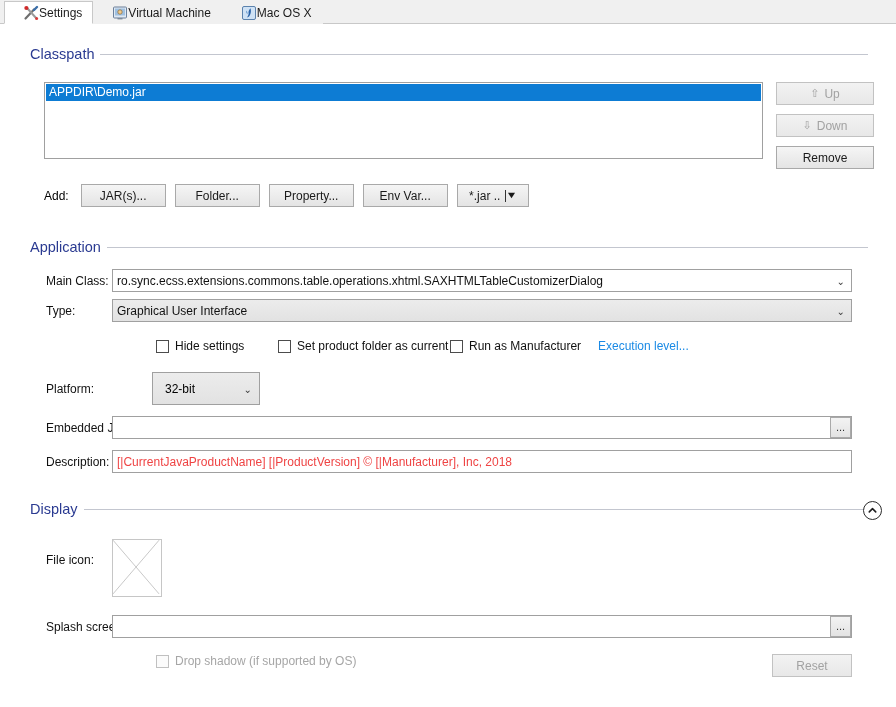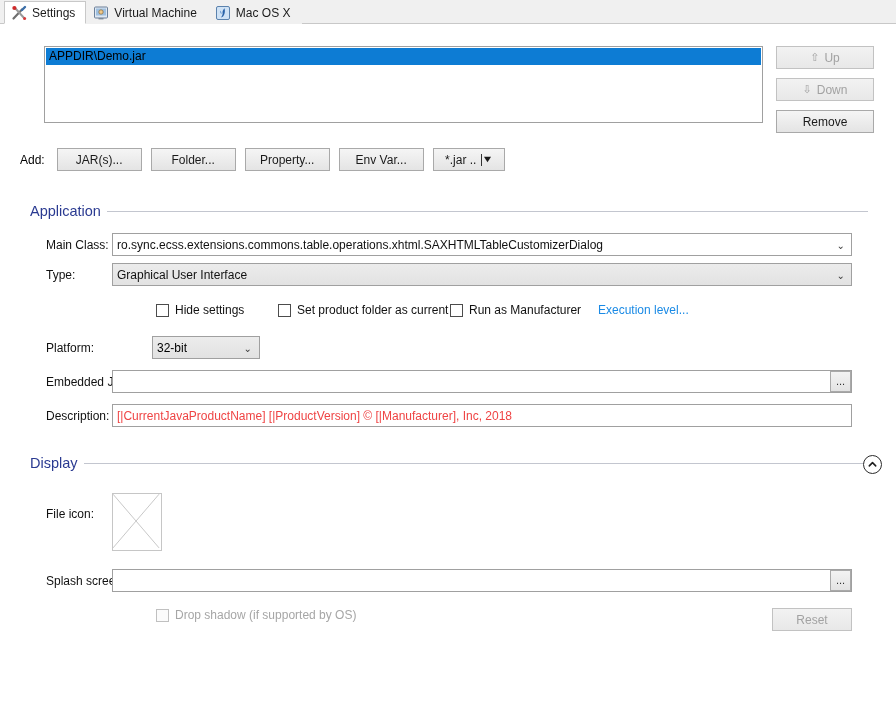--- a/index.html
+++ b/index.html
@@ -24,22 +24,21 @@
     border-bottom: 1px solid #c8c8c8;
     display: flex;
     align-items: flex-end;
     padding-left: 4px;
     box-sizing: border-box;
   }
   .tab {
     height: 23px;
     display: flex;
     align-items: center;
-    gap: 5px;
-    padding: 0 10px 0 6px;
+    padding: 0 10px 0 18px;
     font-size: 12px;
     color: #1a1a1a;
     background: #f0f0f0;
     border: 1px solid transparent;
     border-bottom: none;
     box-sizing: border-box;
     cursor: default;
     position: relative;
     top: 1px;
   }
@@ -135,21 +134,21 @@
   .cp-item {
     height: 17px;
     line-height: 17px;
     padding-left: 3px;
     font-size: 12px;
     white-space: nowrap;
     cursor: default;
   }
   .cp-item.selected {
     background: #0d7cd4;
-    color: #000000;
+    color: #ffffff;
   }
   .cp-side {
     width: 98px;
     flex: 0 0 98px;
     margin-left: 13px;
     display: flex;
     flex-direction: column;
     gap: 9px;
   }
 
@@ -176,21 +175,21 @@
     border-color: #c2c2c2;
     cursor: default;
   }
   .btn .arrow-glyph { font-size: 11px; line-height: 1; }
 
   
   .add-row {
     display: flex;
     align-items: center;
     margin-top: 15px;
-    padding-left: 20px;
+    padding-left: 44px;
     gap: 9px;
   }
   .add-label {
     font-size: 12px;
     margin-right: 3px;
   }
   .add-btn { width: 85px; }
   .jar-combo {
     width: 72px;
     position: relative;
@@ -317,27 +316,27 @@
     color: #1a8ae5;
     font-size: 12px;
     cursor: pointer;
     white-space: nowrap;
   }
 
   
   .small-select {
     width: 108px;
     flex: 0 0 108px;
-    height: 23px;
+    height: 33px;
     border: 1px solid #a0a0a0;
     background: linear-gradient(#ececec, #e2e2e2);
     box-sizing: border-box;
     display: flex;
     align-items: center;
-    padding: 0 4px;
+    padding: 0 12px;
     font-size: 12px;
     position: relative;
     cursor: pointer;
   }
   .small-select .cchev {
     position: absolute;
     right: 7px;
     top: 50%;
     transform: translateY(-50%);
     font-size: 10px;
@@ -396,20 +395,24 @@
       </svg>
     </span>
     <span>Mac OS X</span>
   </div>
 
 </div>
 
 <div class="content">
 
   <div class="section" style="margin-top:22px;">
+    <div class="section-head">
+      <span class="section-title">Classpath</span>
+      <span class="section-rule"></span>
+    </div>
 
     <div class="cp-wrap">
       <div class="cp-list">
         <div class="cp-item selected">APPDIR\Demo.jar</div>
       </div>
 
       <div class="cp-side">
         <div class="btn disabled">
           <span class="arrow-glyph">⇧</span>
           <span>Up</span>

